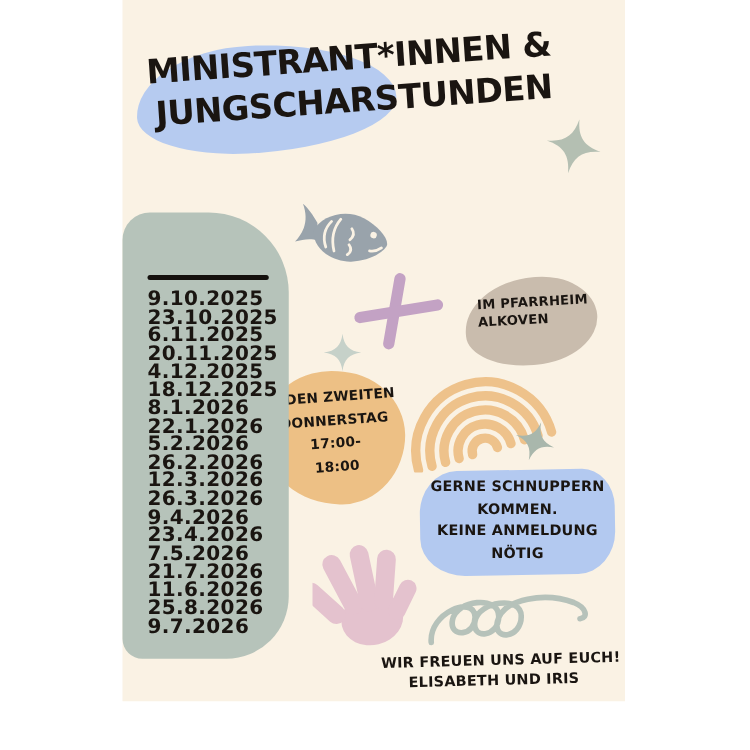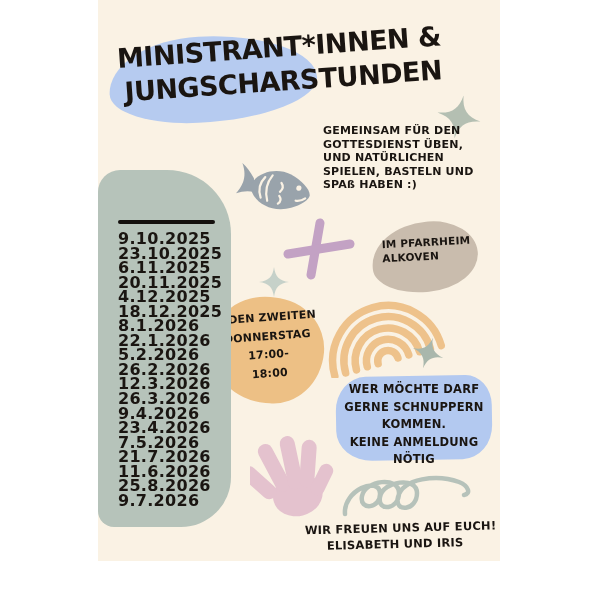--- a/index.html
+++ b/index.html
@@ -52,27 +52,20 @@
     <div class="blob title-blob"></div>
     <div class="txt title">
       <div>MINISTRANT*INNEN &amp;</div>
       <div class="t2">JUNGSCHARSTUNDEN</div>
     </div>
 
     <svg class="icon sparkle1" width="44" height="44" viewBox="0 0 100 100">
       <path d="M50 0C54 32 68 46 100 50C68 54 54 68 50 100C46 68 32 54 0 50C32 46 46 32 50 0Z" fill="#b4bfb2"></path>
     </svg>
 
-    <div class="txt intro">
-      <div>GEMEINSAM FÜR DEN</div>
-      <div>GOTTESDIENST ÜBEN,</div>
-      <div>UND NATÜRLICHEN</div>
-      <div>SPIELEN, BASTELN UND</div>
-      <div>SPAß HABEN :)</div>
-    </div>
 
     <svg class="icon" style="left:138px;top:162px;" width="78" height="58" viewBox="0 0 78 58">
       <g transform="rotate(10 39 29)">
         <path d="M16 20 C11 14 7 10 2 7 C6 14 7 20 6 26 C5 31 3 35 1 38 C7 35 13 33 19 34 Z" fill="#99a3ab"></path>
         <path d="M14 27 C18 14 36 5 52 10 C64 14 74 22 74 28 C73 34 62 43 48 46 C33 49 16 41 14 27 Z" fill="#99a3ab"></path>
         <circle cx="62" cy="22" r="2.6" fill="#faf2e4"></circle>
         <g fill="none" stroke="#faf2e4" stroke-width="2.2" stroke-linecap="round">
           <path d="M27 17 q-7 10 -1 21"></path>
           <path d="M34 14 q-7 12 -1 26"></path>
           <path d="M44 20 q4 4 0 9"></path>
@@ -116,21 +109,20 @@
         <path d="M54 84 A11 11 0 0 1 76 84"></path>
       </g>
     </svg>
 
     <svg class="icon sparkle3" width="32" height="32" viewBox="0 0 100 100">
       <path d="M50 0C54 32 68 46 100 50C68 54 54 68 50 100C46 68 32 54 0 50C32 46 46 32 50 0Z" fill="#a9b7ac"></path>
     </svg>
 
     <div class="blob invite-blob"></div>
     <div class="txt invite">
-      <div>WER MÖCHTE DARF</div>
       <div>GERNE SCHNUPPERN</div>
       <div>KOMMEN.</div>
       <div>KEINE ANMELDUNG</div>
       <div>NÖTIG</div>
     </div>
 
     <svg class="icon" style="left:152px;top:430px;" width="84" height="92" viewBox="0 0 84 92">
       <g transform="rotate(-14 42 50)" fill="#e4c2ce">
         <ellipse cx="44" cy="66" rx="25" ry="21"></ellipse>
         <rect x="2" y="24" width="15" height="42" rx="7.5" transform="rotate(-34 9 45)"></rect>

